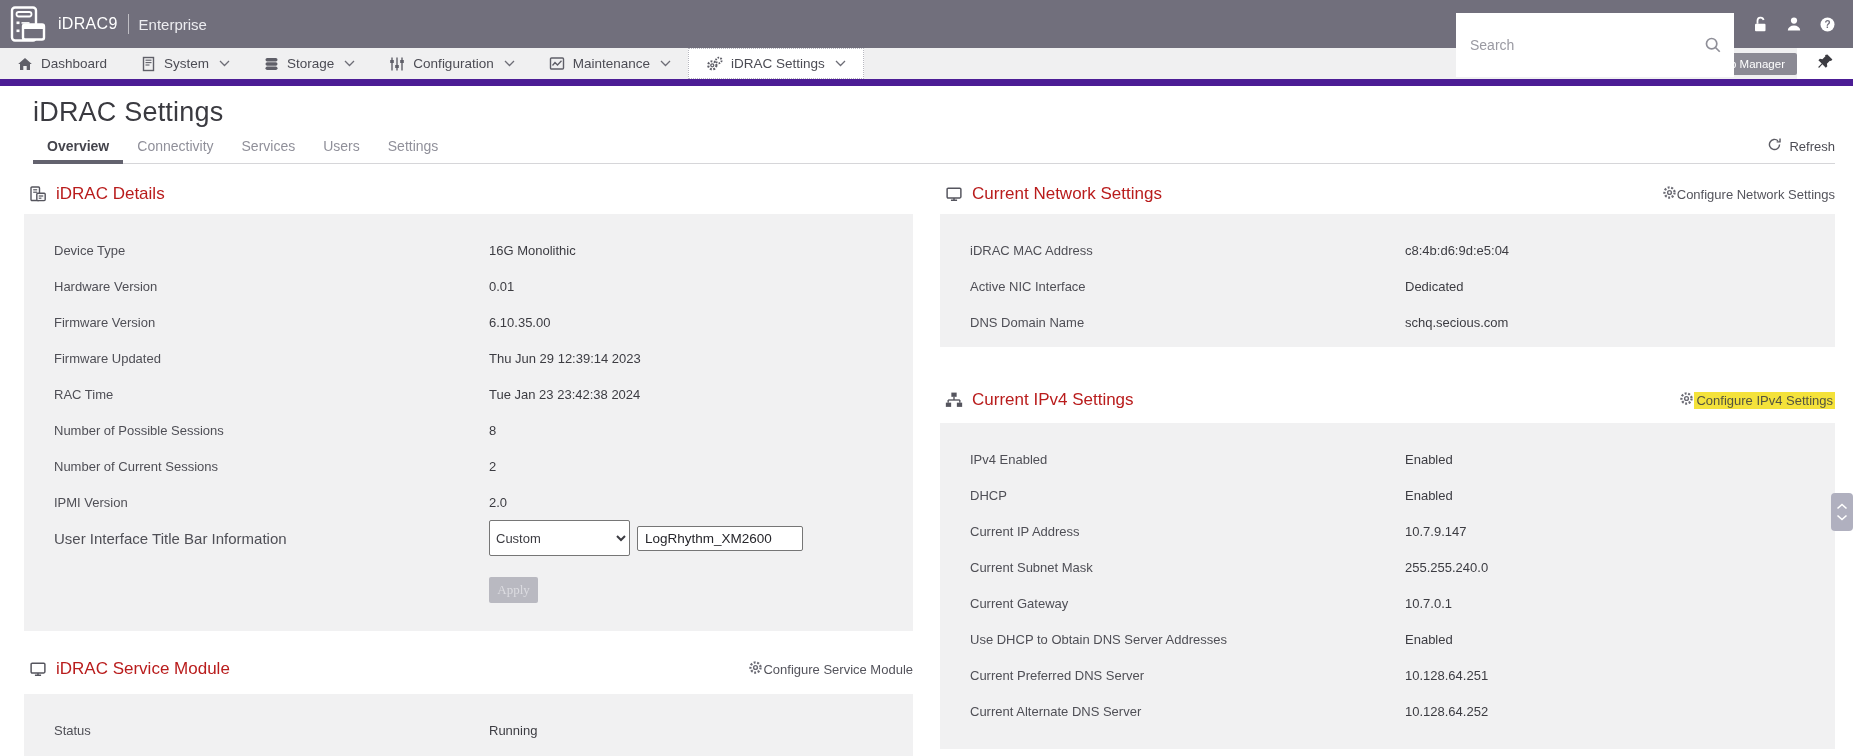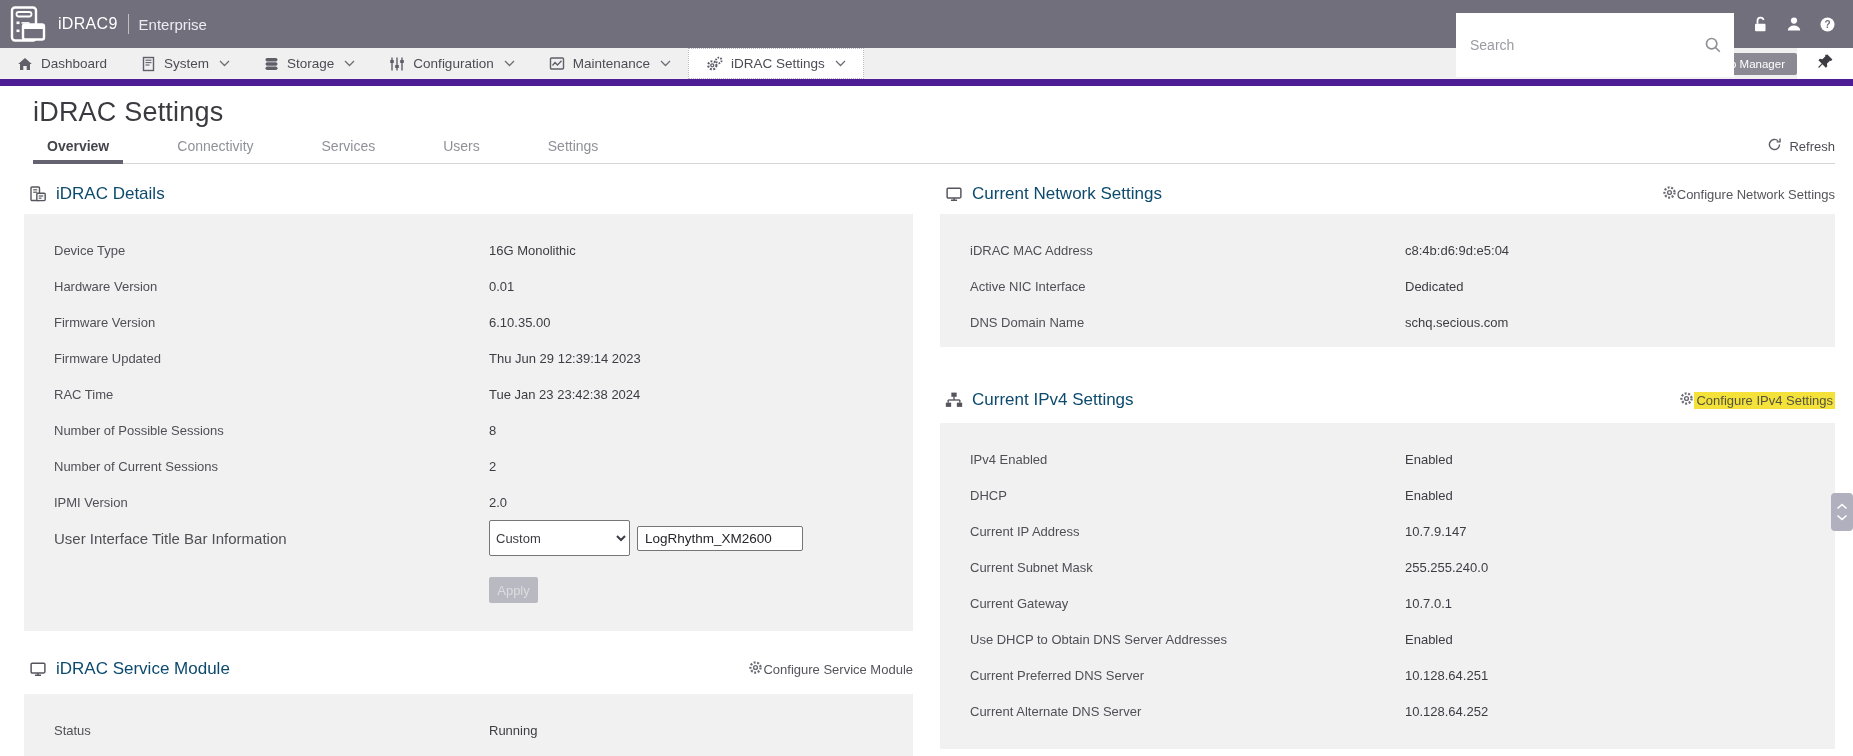--- a/index.html
+++ b/index.html
@@ -26,51 +26,51 @@
   .nav-item { display:flex; align-items:center; gap:8px; padding:0 17px; font-size:13.5px; color:#4C4C54; cursor:pointer; }
   .nav-item .icn { display:flex; }
   .nav-item .chev { display:flex; margin-left:2px; }
   .nav-item.active { background:#fff; border:1px dotted #B8B8C0; }
   .nav-right { margin-left:auto; display:flex; align-items:center; }
   .grp-btn { background:#8B8A94; color:#fff; font-size:11.5px; padding:5px 12px; border:none; border-radius:2px; cursor:pointer; font-family:"Liberation Sans",sans-serif; }
   .pin-wrap { width:56px; height:100%; background:#fff; display:flex; align-items:center; justify-content:center; cursor:pointer; }
 
   
   h1.page-title { margin:10px 0 0 33px; font-size:27px; line-height:32px; font-weight:400; color:#3A3A40; letter-spacing:.2px; }
-  .tabs-row { display:flex; align-items:flex-end; margin:2px 18px 0 33px; border-bottom:1px solid #D6D6D9;gap:40px; }
+  .tabs-row { display:flex; align-items:flex-end; margin:2px 18px 0 33px; border-bottom:1px solid #D6D6D9; }
   .tab { position:relative; padding:8px 14px 9px; font-size:14px; color:#90909A; cursor:pointer; }
   .tab.active { color:#44444C; font-weight:700; }
   .tab.active::after { content:""; position:absolute; left:0; right:0; bottom:-1px; height:4px; background:#63626E; }
   .refresh { margin-left:auto; display:flex; align-items:center; gap:7px; font-size:13px; color:#4D4D55; padding-bottom:8px; cursor:pointer; }
 
   
   .columns { display:flex; margin:17px 18px 0 24px; }
   .col-left { width:889px; margin-right:27px; flex:none; }
   .col-right { flex:1; }
   .sec-head { display:flex; align-items:center; height:26px; padding-left:5px; }
   .sec-head .sicn { display:flex; margin-right:9px; }
-  .sec-title { font-size:17px; font-weight:500; color:#0c4a6e; }
+  .sec-title { font-size:17px; font-weight:500; color:#b91c1c; }
   .cfg-link { margin-left:auto; display:flex; align-items:center; gap:0; font-size:13px; color:#54545C; cursor:pointer; }
   .cfg-link .ltxt.hl { background:#F4E23A; padding:1px 2px; color:#545440; }
   .panel { background:#F1F1F2; padding:18px 0 0 30px; }
   .p-details { margin-top:7px; height:417px; }
   .p-network { margin-top:7px; height:133px; }
   .p-ipv4 { margin-top:10px; height:326px; }
   .p-service { margin-top:12px; height:120px; }
   .head-network { margin-top:0; }
   .head-ipv4 { margin-top:40px; }
   .head-service { margin-top:25px; }
   .kv-row { display:flex; align-items:center; height:36px; }
   .kv-label { width:435px; flex:none; font-size:13px; color:#4F4F56; }
   .kv-value { font-size:13px; color:#3C3C42; }
   .ctl-row { display:flex; align-items:center; height:36px; }
   .ctl-row .kv-label { width:435px; flex:none; font-size:15px; color:#4F4F56; }
   select.titlebar-select { width:141px; height:36px; border:1px solid #767676; border-radius:2px; background:#fff; font-size:13px; color:#3C3C42; padding:0 2px; font-family:"Liberation Sans",sans-serif; }
   input.titlebar-input { margin-left:7px; width:166px; height:25px; border:1px solid #767676; border-radius:2px; font-size:13.5px; color:#26262B; padding:0 7px; font-family:"Liberation Sans",sans-serif; }
-  .apply-btn { margin:21px 0 0 435px; display:inline-block; width:49px; height:26px; background:#B9B9C1; color:#DCDCE1; border:none; border-radius:2px; font-size:13px; font-family:Liberation Sans, sans-serif; }
+  .apply-btn { margin:21px 0 0 435px; display:inline-block; width:49px; height:26px; background:#B9B9C1; color:#DCDCE1; border:none; border-radius:2px; font-size:13px; font-family:Liberation Serif, serif; }
 
   
   .scroll-pill { position:absolute; right:0; top:493px; width:22px; height:38px; background:#B0B0BF; border-radius:4px; display:flex; flex-direction:column; align-items:center; justify-content:center; gap:4px; }
   .scroll-pill .sc { display:flex; cursor:pointer; }
 </style>
 </head>
 <body>
 
 <div id="app">
 

